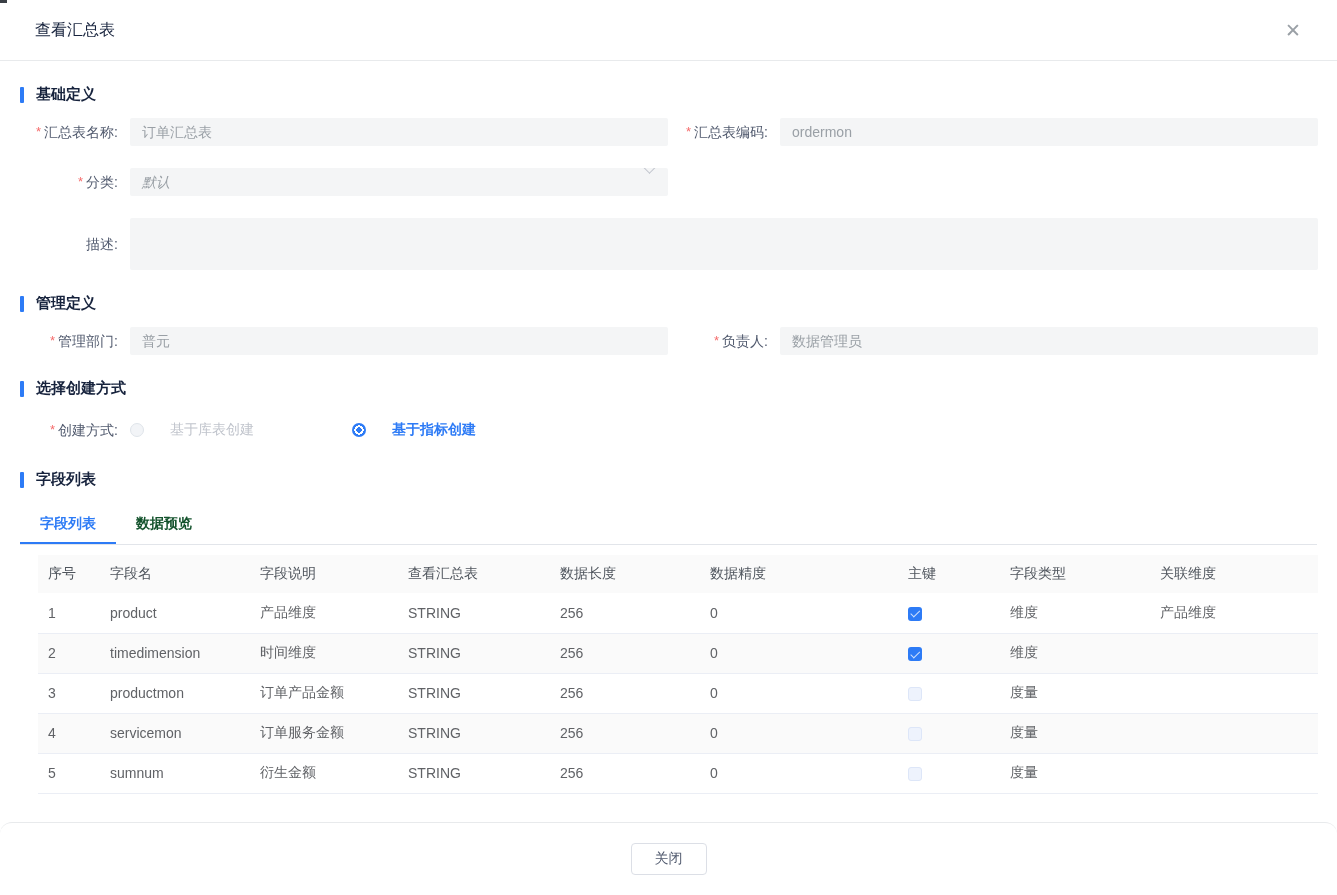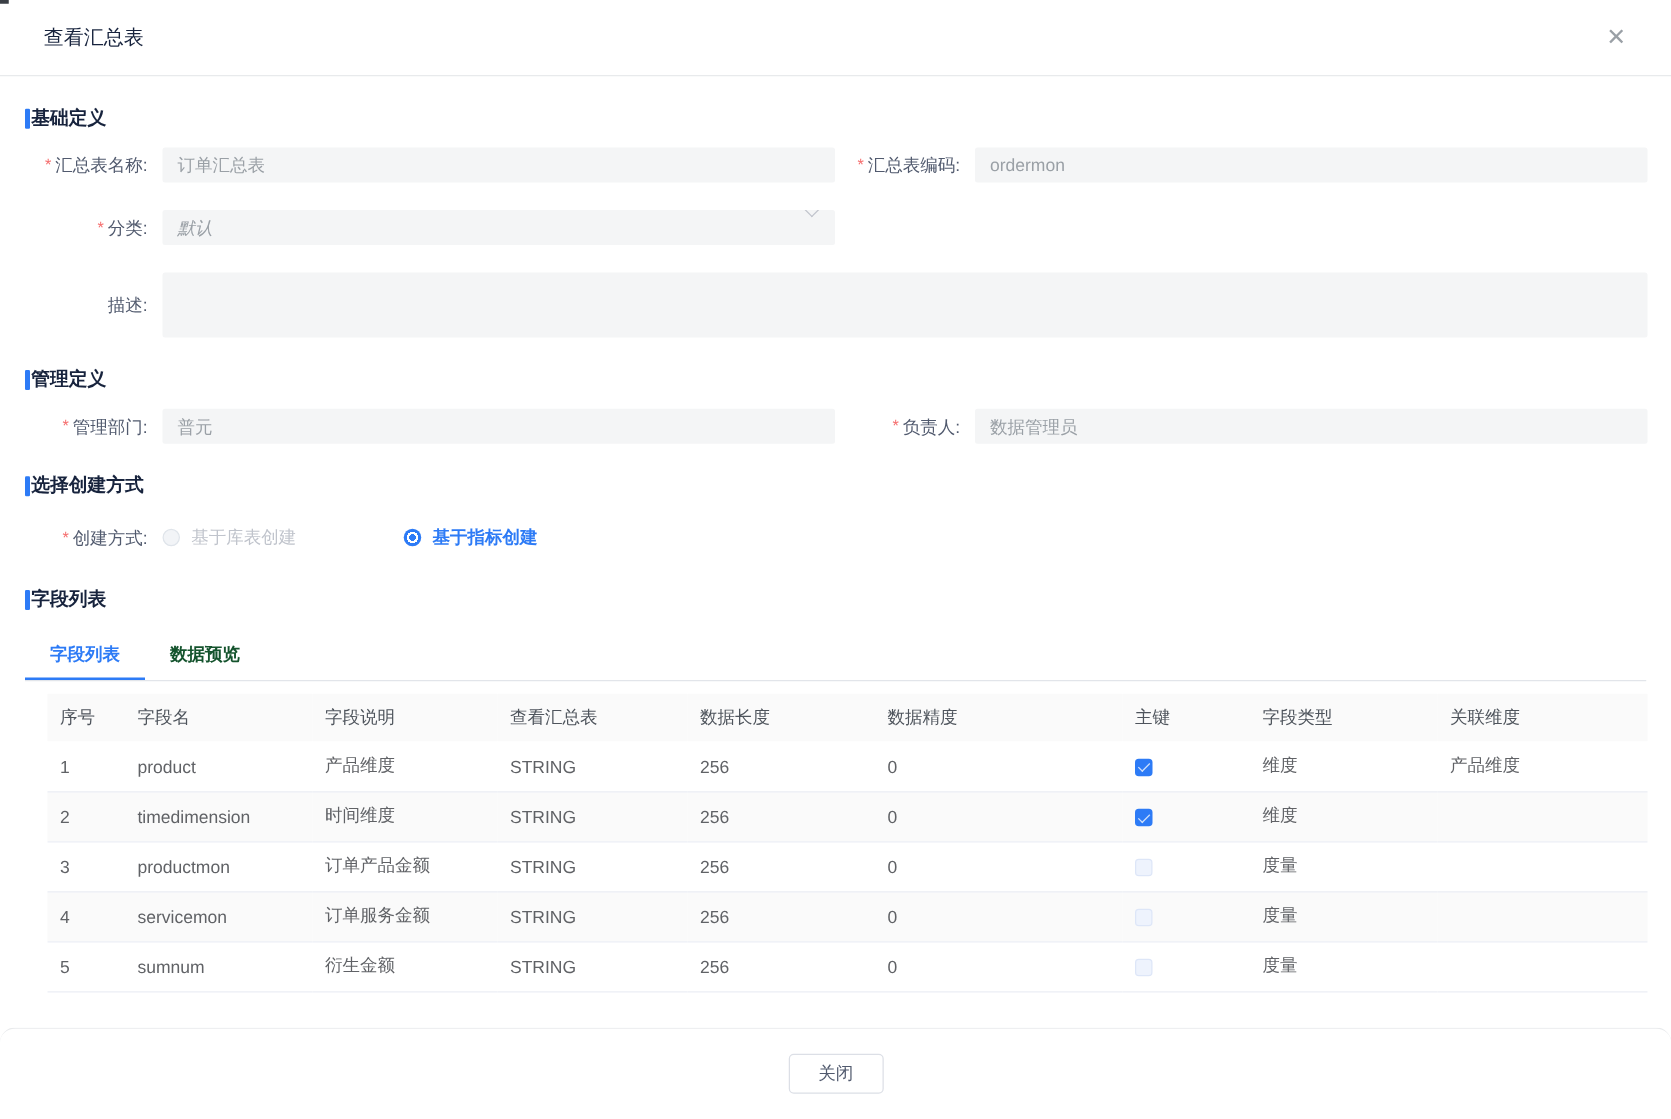--- a/index.html
+++ b/index.html
@@ -26,21 +26,21 @@
   .dialog-title { font-size: 16px; color: #17233d; }
   .close-icon {
     font-size: 19px;
     color: #9aa0a6;
     cursor: pointer;
     line-height: 1;
     font-weight: 400;
   }
 
   
-  .section-title { display: flex; align-items: center; gap: 1px; margin: 24px 0 14px 20px; }
+  .section-title { display: flex; align-items: center; gap: 12px; margin: 24px 0 14px 20px; }
   .section-bar { width: 4px; height: 16px; background: #2d7bf6; border-radius: 1px; }
   .section-title-text { font-size: 15px; font-weight: 700; color: #17233d; }
 
   
   .form-row { display: flex; align-items: flex-start; padding-left: 20px; margin-bottom: 22px; }
   .form-item { display: flex; align-items: center; }
   .form-label {
     width: 98px; flex-shrink: 0;
     display: flex; justify-content: flex-end; align-items: center;
     color: #515a6e; font-size: 14px; line-height: 28px;
@@ -61,22 +61,22 @@
     transform: rotate(45deg); flex-shrink: 0;
   }
   .textarea {
     width: 1188px; height: 52px;
     background: #f4f5f6; border-radius: 2px;
     padding: 6px 12px; color: #9aa0a6; position: relative;
   }
 
   
   .radio-row { display: flex; align-items: center; padding-left: 20px; margin: 18px 0 26px 0; }
-  .radio-option { display: flex; align-items: center; gap: 9px; margin-left: 12px; cursor: pointer; }
-  .radio-option + .radio-option { margin-left: 38px; padding-left: 48px; }
+  .radio-option { display: flex; align-items: center; gap: 26px; margin-left: 12px; cursor: pointer; }
+  .radio-option + .radio-option { margin-left: 50px; padding-left: 48px; }
   .radio-circle { width: 14px; height: 14px; border-radius: 50%; flex-shrink: 0; }
   .radio-circle.disabled { background: #f2f4f7; border: 1px solid #dfe4ea; }
   .radio-circle.checked {
     background: radial-gradient(circle, #2d7bf6 0 2.6px, #fff 2.6px 4.6px, #2d7bf6 4.6px);
   }
   .radio-label.disabled { color: #c0c4cc; }
   .radio-label.checked { color: #2d7bf6; font-weight: 600; }
 
   
   .tabs { display: flex; margin: 6px 20px 0 20px; border-bottom: 1px solid #e2e5ea; }

